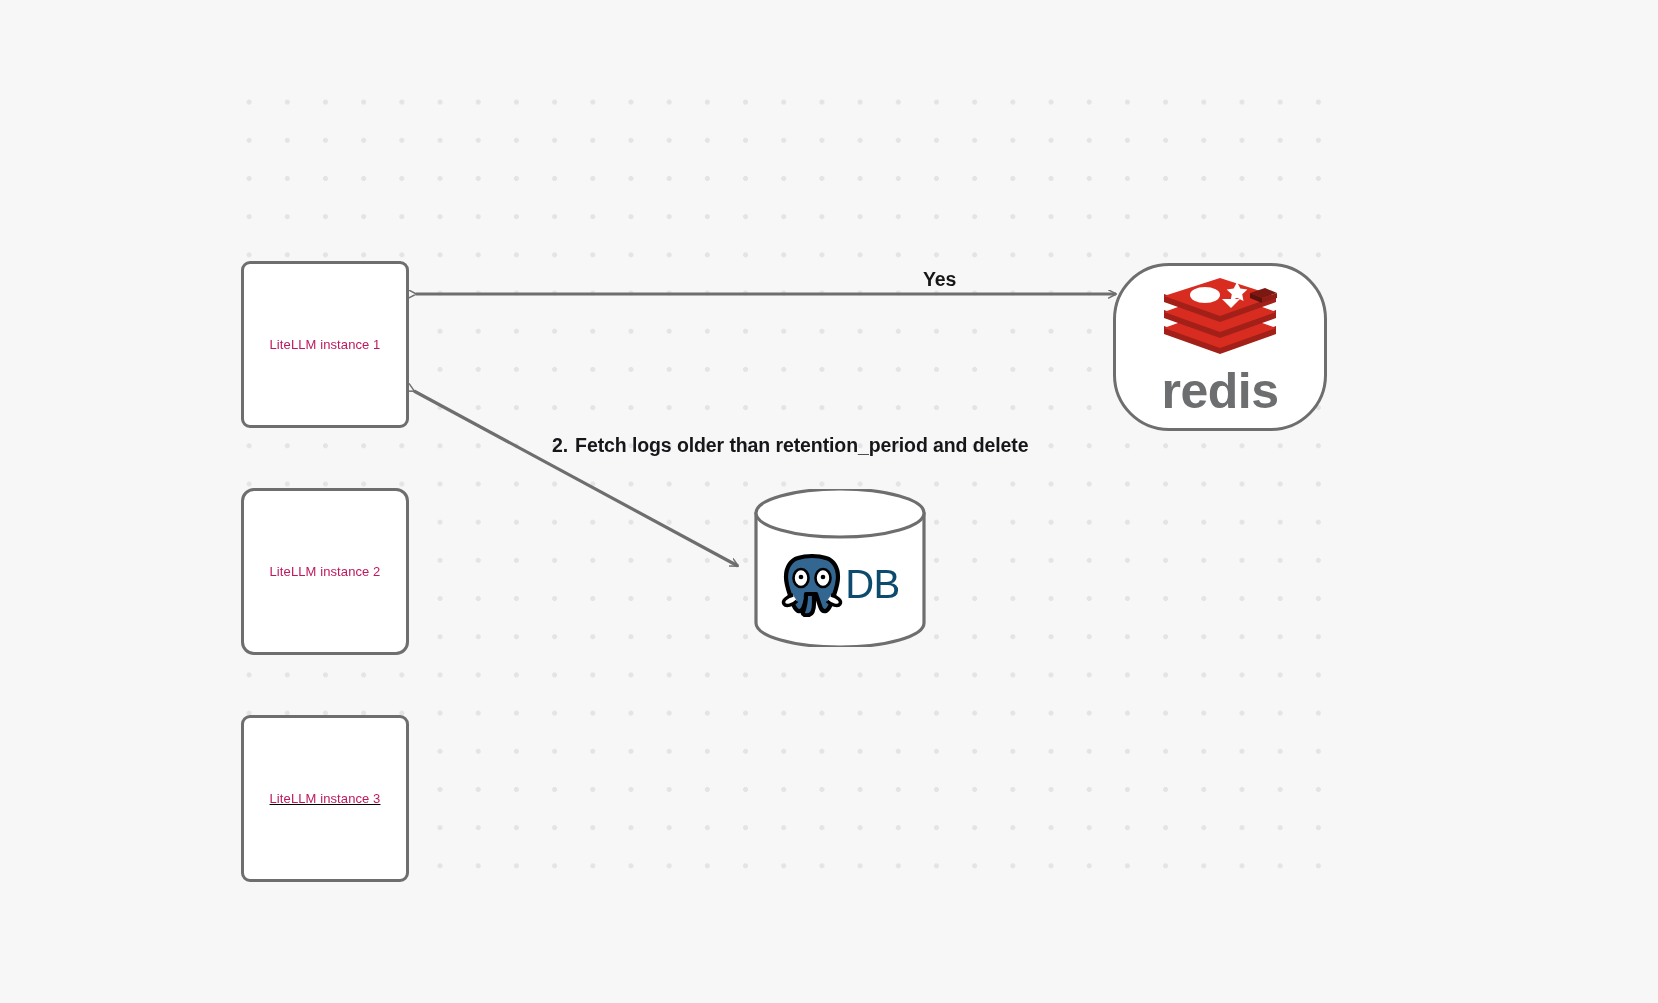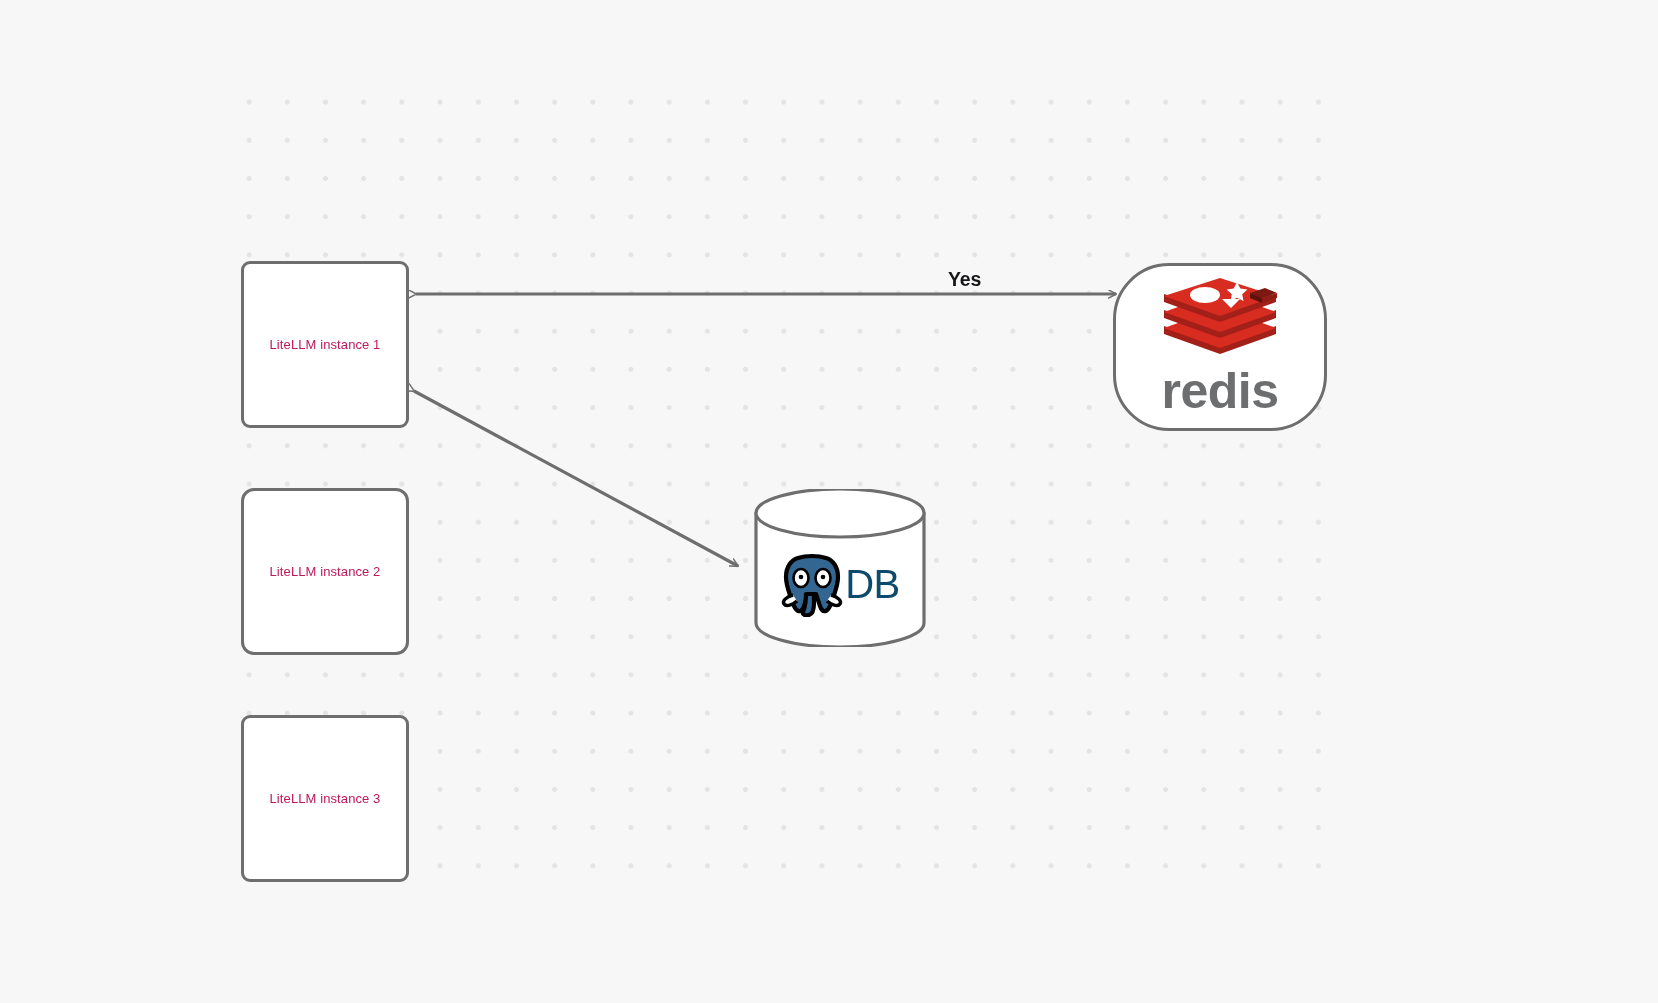--- a/index.html
+++ b/index.html
@@ -105,21 +105,21 @@
   </svg>
 
   <div class="node-box" id="node-litellm-1" style="left:241px; top:261px; width:168px; height:167px;">
     <span class="node-label">LiteLLM instance 1</span>
   </div>
 
   <div class="node-box" id="node-litellm-2" style="left:241px; top:488px; width:168px; height:167px;border-radius:13px;">
     <span class="node-label">LiteLLM instance 2</span>
   </div>
 
-  <div class="node-box" id="node-litellm-3" style="left:241px; top:715px; width:168px; height:167px;">
+  <div class="node-box" id="node-litellm-3" style="left:241px; top:715px; width:168px; height:167px;text-decoration:underline;">
     <span class="node-label">LiteLLM instance 3</span>
   </div>
 
   <div id="node-redis">
     <svg width="124" height="86" viewBox="0 0 124 86" style="display:block; margin-bottom:2px;">
 
       <path d="M62 76 L6 56 L6 48 L62 68 L118 48 L118 56 Z" fill="#a32018"></path>
       <path d="M62 70 L6 50 L62 30 L118 50 Z" fill="#d82c20"></path>
 
       <path d="M62 60 L6 40 L6 32 L62 52 L118 32 L118 40 Z" fill="#a32018"></path>
@@ -165,18 +165,21 @@
         <circle cx="21" cy="26" r="2.3" fill="#000000"></circle>
         <circle cx="43" cy="26" r="2.3" fill="#000000"></circle>
         <path d="M13 44 C 6 46 2 50 4 53 C 6 56 13 54 17 50" fill="#ffffff" stroke="#000000" stroke-width="3.4" stroke-linejoin="round"></path>
         <path d="M51 44 C 58 46 62 50 60 53 C 58 56 51 54 47 50" fill="#ffffff" stroke="#000000" stroke-width="3.4" stroke-linejoin="round"></path>
       </svg>
       <span style="font-size:40px; font-weight:normal; color:#0c4a6e; letter-spacing:-0.5px; line-height:1; margin-left:1px;">DB</span>
     </div>
   </div>
 
 
-  <div class="edge-label" style="left:948px; top:268px;">
+  <div class="edge-label" style="left:923px; top:268px;">
     <span>Yes</span>
   </div>
 
+  <div class="edge-label" style="left:552px; top:434px;">
+    <span class="lbl-num">2.</span><span>Fetch logs older than retention_period and delete</span>
+  </div>
 
 </div>
 
 </body></html>

